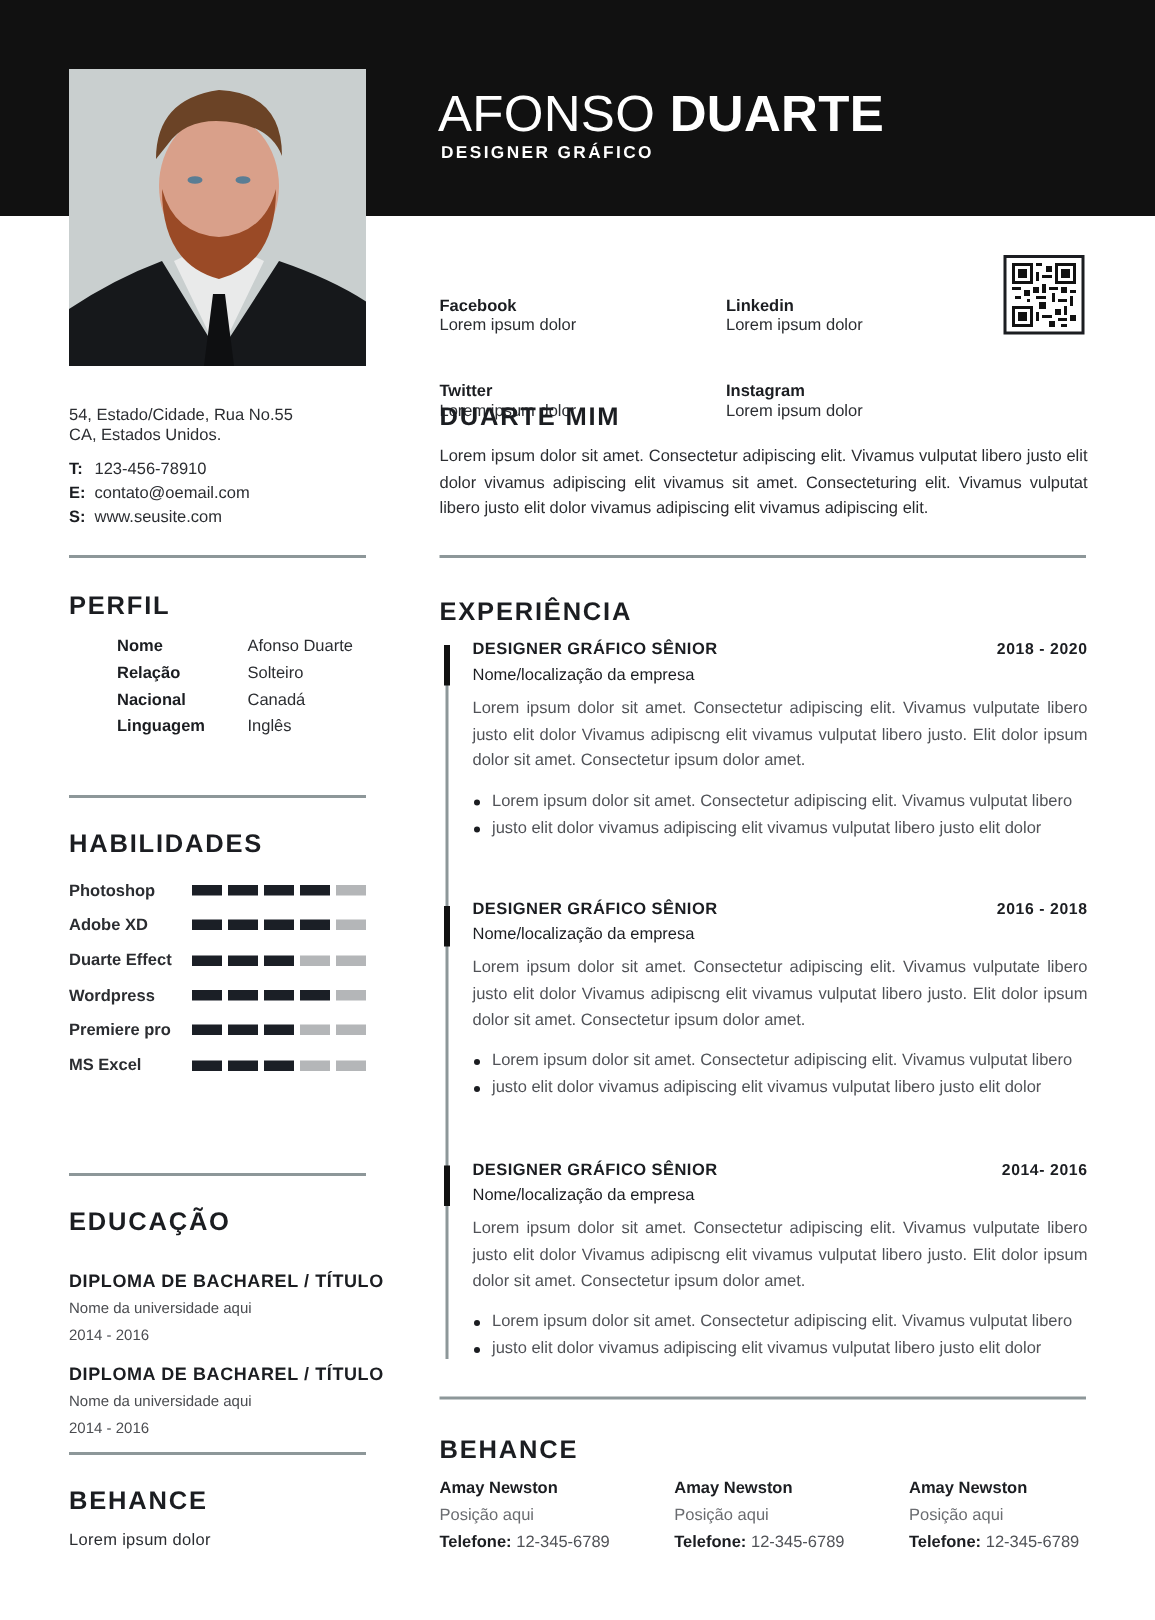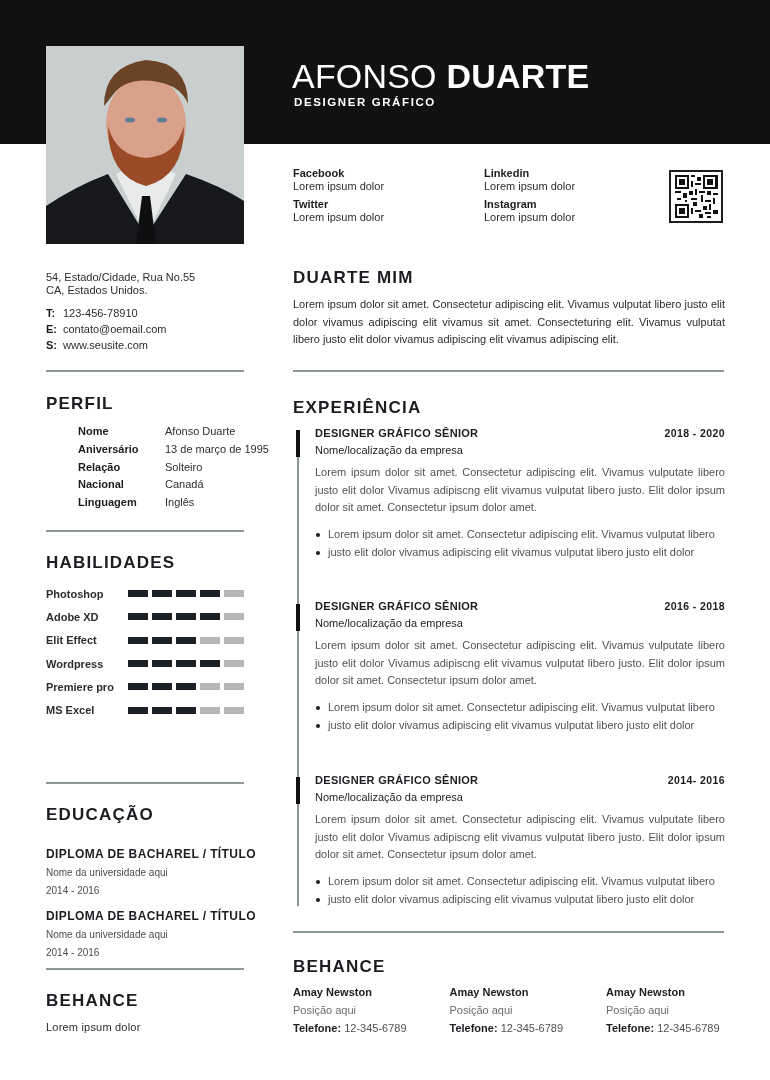--- a/index.html
+++ b/index.html
@@ -10,21 +10,21 @@
 
   .photo { position: absolute; left: 46px; top: 46px; width: 198px; height: 198px; background: #c8cdcd; overflow: hidden; }
   .photo svg { display: block; width: 100%; height: 100%; }
 
   .name { position: absolute; left: 292px; top: 56px; font-size: 34px; color: #ffffff; letter-spacing: 0.2px; line-height: 40px; white-space: nowrap; }
   .name .first { font-weight: 300; }
   .name .last { font-weight: 700; }
   .job-title { position: absolute; left: 294px; top: 96px; font-size: 11.5px; color: #ffffff; letter-spacing: 1.6px; font-weight: 700; }
 
   .social { position: absolute; top: 167px; font-size: 11px; line-height: 13px; }
-  .social .lbl { font-weight: 700; color: #1b1d21; display: block; }
+  .social .lbl { font-weight: 700; color: #1b1d21; display: block; margin-top: 31px; }
   .social .val { color: #2b2d31; display: block; margin-bottom: 5px; }
 
   .qr { position: absolute; left: 669px; top: 170px; width: 54px; height: 53px; border: 2px solid #1b1d21; background: #fff; padding: 3px; }
   .qr svg { display: block; width: 100%; height: 100%; }
 
   .address { position: absolute; left: 46px; top: 271px; font-size: 11px; line-height: 13px; color: #2b2d31; }
   .contact { position: absolute; left: 46px; top: 305px; font-size: 11px; }
   .contact .row { height: 16px; line-height: 16px; white-space: nowrap; }
   .contact .k { font-weight: 700; display: inline-block; width: 17px; color: #1b1d21; }
   .contact .v { color: #2b2d31; }
@@ -165,21 +165,20 @@
 </div>
 
 <div class="divider" style="left:46px; top:370px; width:198px;"></div>
 <div class="divider" style="left:46px; top:530px; width:198px;"></div>
 <div class="divider" style="left:46px; top:782px; width:198px;"></div>
 <div class="divider" style="left:46px; top:968px; width:198px;"></div>
 
 <div class="sec-title" style="left:46px; top:394px;">PERFIL</div>
 <div class="perfil">
   <div class="row"><span class="k">Nome</span><span class="v">Afonso Duarte</span></div>
-  <div class="row"><span class="k">Aniversário</span><span class="v">13 de março de 1995</span></div>
   <div class="row"><span class="k">Relação</span><span class="v">Solteiro</span></div>
   <div class="row"><span class="k">Nacional</span><span class="v">Canadá</span></div>
   <div class="row"><span class="k">Linguagem</span><span class="v">Inglês</span></div>
 </div>
 
 <div class="sec-title" style="left:46px; top:553px;">HABILIDADES</div>
 <div class="skills" id="skills">
     <div class="skill">
       <span class="label">Photoshop</span>
       <div class="bars">
@@ -194,21 +193,21 @@
       <span class="label">Adobe XD</span>
       <div class="bars">
         <span class="bar on"></span>
         <span class="bar on"></span>
         <span class="bar on"></span>
         <span class="bar on"></span>
         <span class="bar"></span>
       </div>
     </div>
     <div class="skill">
-      <span class="label">Elit Effect</span>
+      <span class="label">Duarte Effect</span>
       <div class="bars">
         <span class="bar on"></span>
         <span class="bar on"></span>
         <span class="bar on"></span>
         <span class="bar"></span>
         <span class="bar"></span>
       </div>
     </div>
     <div class="skill">
       <span class="label">Wordpress</span>

